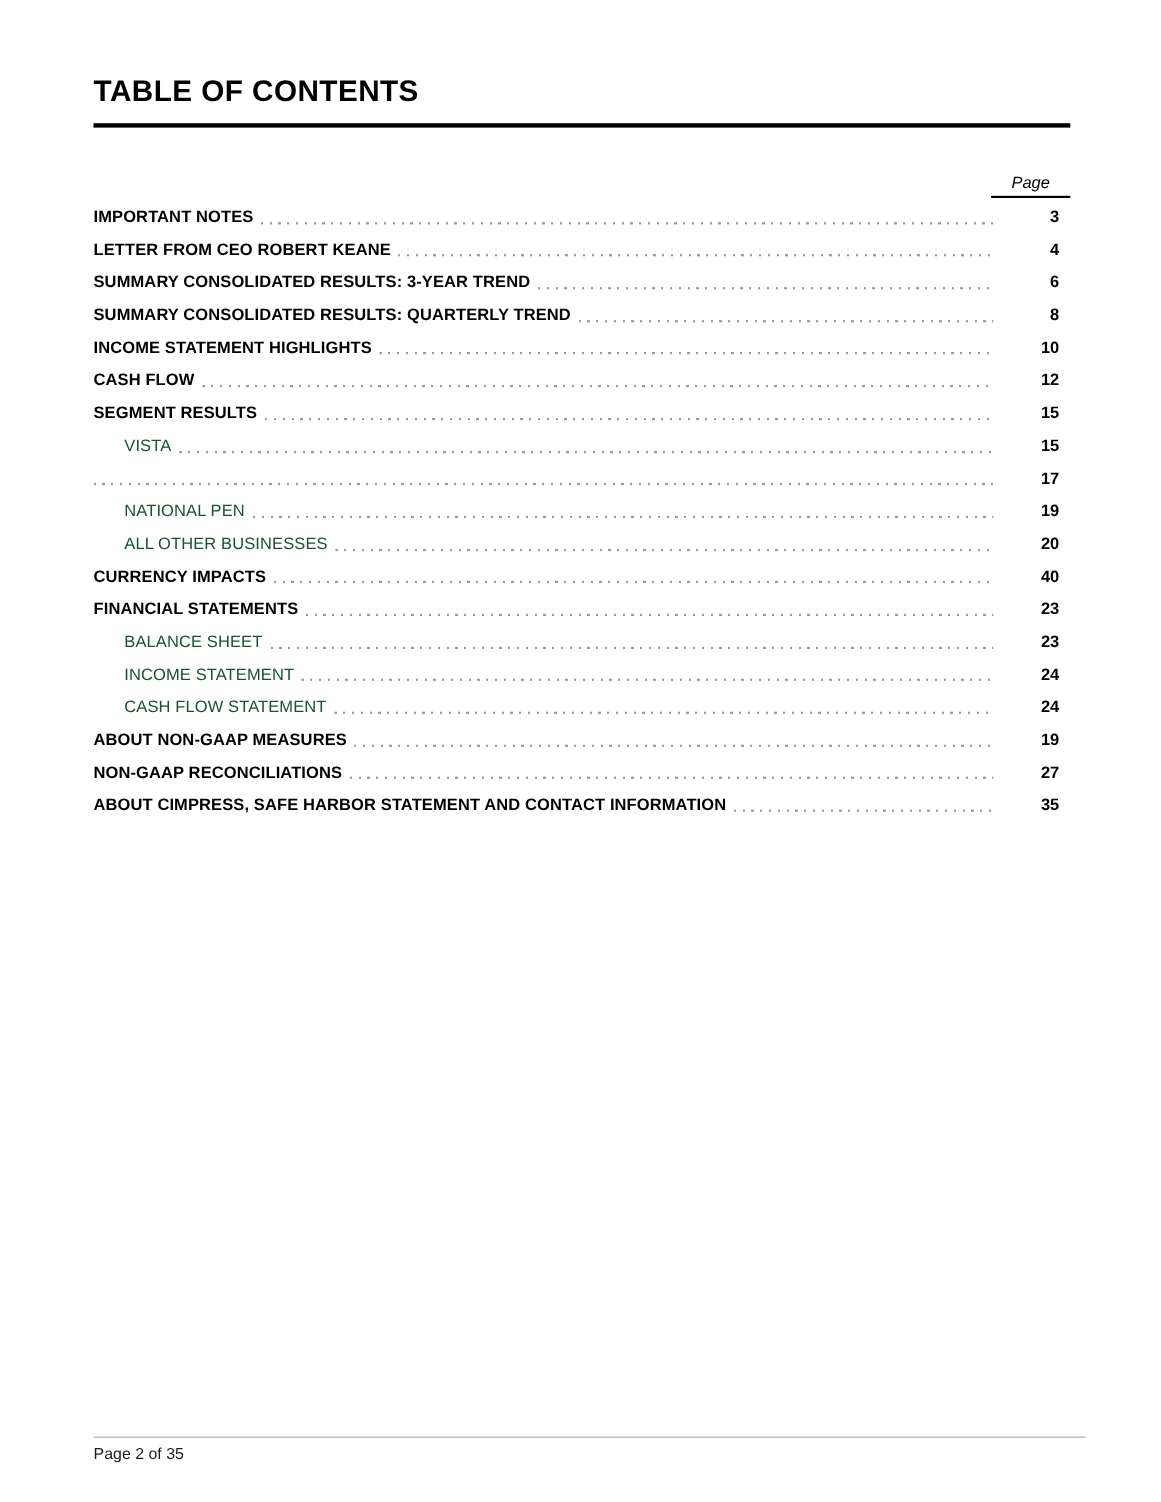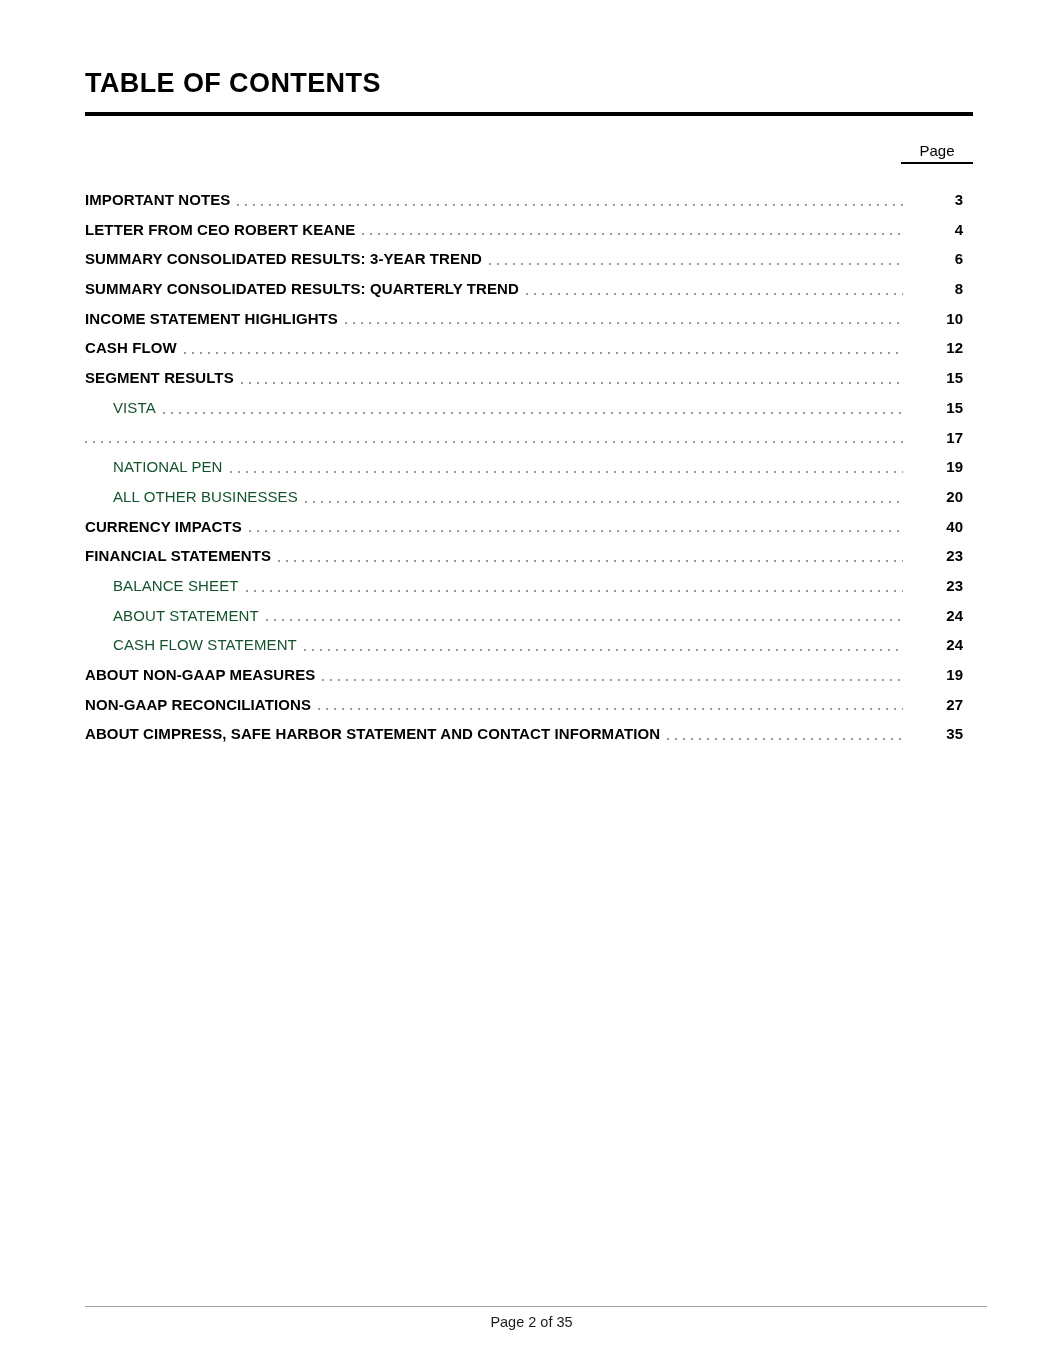--- a/index.html
+++ b/index.html
@@ -22,33 +22,34 @@
     letter-spacing: 0.4px;
     color: #000;
   }
   .title-rule {
     height: 4px;
     background: #000;
     margin-top: 17px;
   }
   .page-col-header {
     text-align: right;
-    margin-top: 26px;
+    margin-top: 42px;
+    font-style: italic;
   }
   .page-col-label {
     display: inline-block;
     width: 72px;
     text-align: center;
     font-size: 15px;
     line-height: 17px;
     color: #000;
     padding-bottom: 3px;
     border-bottom: 2px solid #000;
   }
-  .toc { margin-top: 21px; }
+  .toc { margin-top: 3px; }
   .toc-row {
     display: flex;
     height: 29.7px;
   }
   .toc-label {
     font-size: 15px;
     font-weight: bold;
     line-height: 29.7px;
     white-space: nowrap;
     padding-right: 7px;
@@ -77,21 +78,21 @@
     color: #000;
   }
   .footer {
     position: absolute;
     left: 85px;
     right: 68px;
     top: 1306px;
   }
   .footer-rule { border-top: 1px solid #a6a6a6; height: 0; }
   .footer-text {
-    text-align: center;
+    text-align: left;
     font-size: 14.5px;
     color: #1c1c1c;
     margin-top: 7px;
     padding-right: 9px;
   }
 </style>
 </head>
 <body>
 
 <div class="page">
@@ -168,21 +169,21 @@
       <span class="toc-label">FINANCIAL STATEMENTS</span>
       <span class="toc-leader"></span>
       <span class="toc-pagenum">23</span>
     </div>
       <div class="toc-row sub">
       <span class="toc-label">BALANCE SHEET</span>
       <span class="toc-leader"></span>
       <span class="toc-pagenum">23</span>
     </div>
       <div class="toc-row sub">
-      <span class="toc-label">ABOUT STATEMENT</span>
+      <span class="toc-label">INCOME STATEMENT</span>
       <span class="toc-leader"></span>
       <span class="toc-pagenum">24</span>
     </div>
       <div class="toc-row sub">
       <span class="toc-label">CASH FLOW STATEMENT</span>
       <span class="toc-leader"></span>
       <span class="toc-pagenum">24</span>
     </div>
       <div class="toc-row">
       <span class="toc-label">ABOUT NON-GAAP MEASURES</span>

